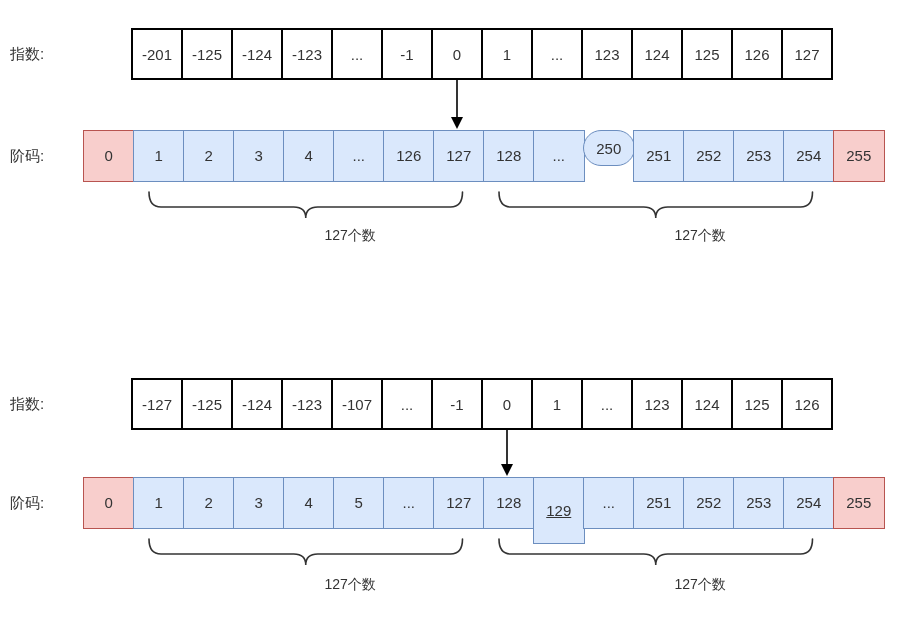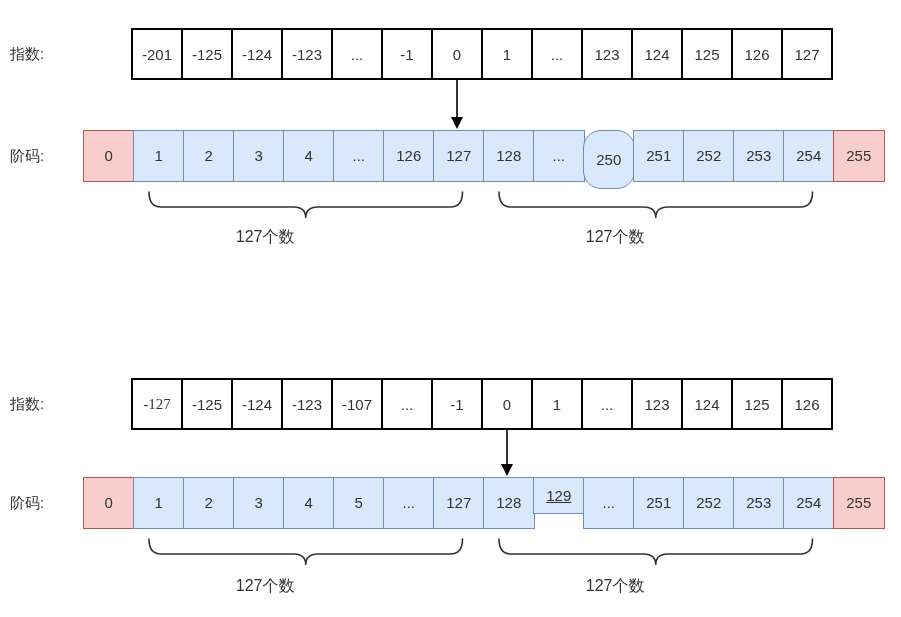--- a/index.html
+++ b/index.html
@@ -18,22 +18,22 @@
     font-size:15px; color:var(--text); white-space:nowrap;
   }
   .cell.white { background:var(--white-fill); border:2px solid var(--white-border); }
   .cell.blue  { background:var(--blue-fill);  border:1.5px solid var(--blue-border); }
   .cell.red   { background:var(--red-fill);   border:1.5px solid var(--red-border); }
   .side-label {
     position:absolute; left:10px; width:70px; height:52px;
     display:flex; align-items:center; font-size:15px; color:var(--text);
   }
   .brace-label {
-    position:absolute; width:140px; text-align:left;
-    font-size:16px; color:var(--text);
+    position:absolute; width:140px; text-align:right;
+    font-size:14px; color:var(--text);
   }
   svg.overlay { position:absolute; left:0; top:0; pointer-events:none; }
 </style>
 </head>
 <body>
 
 <div class="canvas">
 
   <section>
     <div class="side-label" id="d0-exp-label" style="top: 28px;">指数:</div>
@@ -58,33 +58,33 @@
         <div class="cell red" style="left: 0px; top: 0px; width: 51.5px; height: 51.5px;">0</div>
         <div class="cell blue" style="left: 50px; top: 0px; width: 51.5px; height: 51.5px;">1</div>
         <div class="cell blue" style="left: 100px; top: 0px; width: 51.5px; height: 51.5px;">2</div>
         <div class="cell blue" style="left: 150px; top: 0px; width: 51.5px; height: 51.5px;">3</div>
         <div class="cell blue" style="left: 200px; top: 0px; width: 51.5px; height: 51.5px;">4</div>
         <div class="cell blue" style="left: 250px; top: 0px; width: 51.5px; height: 51.5px;">...</div>
         <div class="cell blue" style="left: 300px; top: 0px; width: 51.5px; height: 51.5px;">126</div>
         <div class="cell blue" style="left: 350px; top: 0px; width: 51.5px; height: 51.5px;">127</div>
         <div class="cell blue" style="left: 400px; top: 0px; width: 51.5px; height: 51.5px;">128</div>
         <div class="cell blue" style="left: 450px; top: 0px; width: 51.5px; height: 51.5px;">...</div>
-        <div class="cell blue" style="left: 500px; top: 0px; width: 51.5px; height: 59px; border-radius: 18px;">250</div>
+        <div class="cell blue" style="left: 500px; top: 0px; width: 51.5px; height: 36px; border-radius: 18px;">250</div>
         <div class="cell blue" style="left: 550px; top: 0px; width: 51.5px; height: 51.5px;">251</div>
         <div class="cell blue" style="left: 600px; top: 0px; width: 51.5px; height: 51.5px;">252</div>
         <div class="cell blue" style="left: 650px; top: 0px; width: 51.5px; height: 51.5px;">253</div>
         <div class="cell blue" style="left: 700px; top: 0px; width: 51.5px; height: 51.5px;">254</div>
         <div class="cell red" style="left: 750px; top: 0px; width: 51.5px; height: 51.5px;">255</div>
       </div>
   </section>
 
   <section>
     <div class="side-label" id="d1-exp-label" style="top: 378px;">指数:</div>
     <div class="row" id="d1-exp-row" style="left: 131px; top: 378px;">
-        <div class="cell white" style="left: 0px; top: 0px; width: 52px; height: 52px; font-family: Liberation Serif, serif;">-127</div>
+        <div class="cell white" style="left: 0px; top: 0px; width: 52px; height: 52px;">-127</div>
         <div class="cell white" style="left: 50px; top: 0px; width: 52px; height: 52px;">-125</div>
         <div class="cell white" style="left: 100px; top: 0px; width: 52px; height: 52px;">-124</div>
         <div class="cell white" style="left: 150px; top: 0px; width: 52px; height: 52px;">-123</div>
         <div class="cell white" style="left: 200px; top: 0px; width: 52px; height: 52px;">-107</div>
         <div class="cell white" style="left: 250px; top: 0px; width: 52px; height: 52px;">...</div>
         <div class="cell white" style="left: 300px; top: 0px; width: 52px; height: 52px;">-1</div>
         <div class="cell white" style="left: 350px; top: 0px; width: 52px; height: 52px;">0</div>
         <div class="cell white" style="left: 400px; top: 0px; width: 52px; height: 52px;">1</div>
         <div class="cell white" style="left: 450px; top: 0px; width: 52px; height: 52px;">...</div>
         <div class="cell white" style="left: 500px; top: 0px; width: 52px; height: 52px;">123</div>
@@ -96,21 +96,21 @@
     <div class="row" id="d1-code-row" style="left: 83px; top: 477px;">
         <div class="cell red" style="left: 0px; top: 0px; width: 51.5px; height: 51.5px;">0</div>
         <div class="cell blue" style="left: 50px; top: 0px; width: 51.5px; height: 51.5px;">1</div>
         <div class="cell blue" style="left: 100px; top: 0px; width: 51.5px; height: 51.5px;">2</div>
         <div class="cell blue" style="left: 150px; top: 0px; width: 51.5px; height: 51.5px;">3</div>
         <div class="cell blue" style="left: 200px; top: 0px; width: 51.5px; height: 51.5px;">4</div>
         <div class="cell blue" style="left: 250px; top: 0px; width: 51.5px; height: 51.5px;">5</div>
         <div class="cell blue" style="left: 300px; top: 0px; width: 51.5px; height: 51.5px;">...</div>
         <div class="cell blue" style="left: 350px; top: 0px; width: 51.5px; height: 51.5px;">127</div>
         <div class="cell blue" style="left: 400px; top: 0px; width: 51.5px; height: 51.5px;">128</div>
-        <div class="cell blue" style="left: 450px; top: 0px; width: 51.5px; height: 37px; text-decoration: underline;">129</div>
+        <div class="cell blue" style="left: 450px; top: 0px; width: 51.5px; height: 67px; text-decoration: underline;">129</div>
         <div class="cell blue" style="left: 500px; top: 0px; width: 51.5px; height: 51.5px;">...</div>
         <div class="cell blue" style="left: 550px; top: 0px; width: 51.5px; height: 51.5px;">251</div>
         <div class="cell blue" style="left: 600px; top: 0px; width: 51.5px; height: 51.5px;">252</div>
         <div class="cell blue" style="left: 650px; top: 0px; width: 51.5px; height: 51.5px;">253</div>
         <div class="cell blue" style="left: 700px; top: 0px; width: 51.5px; height: 51.5px;">254</div>
         <div class="cell red" style="left: 750px; top: 0px; width: 51.5px; height: 51.5px;">255</div>
       </div>
   </section>
 
   <svg class="overlay" id="overlay" width="901" height="617" viewBox="0 0 901 617">

